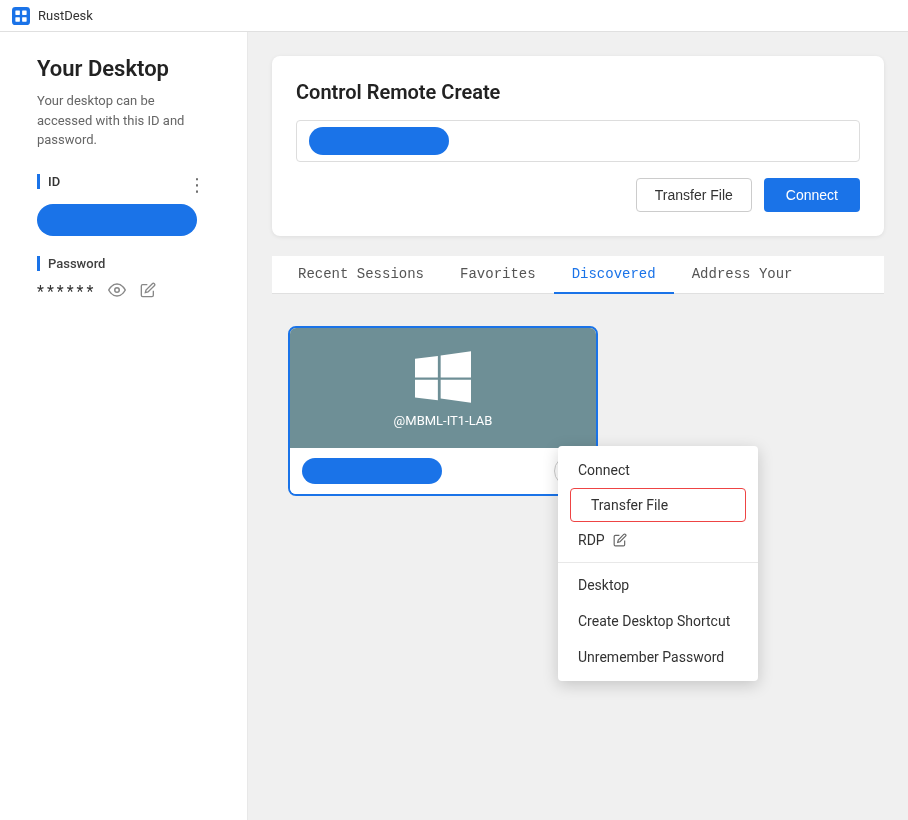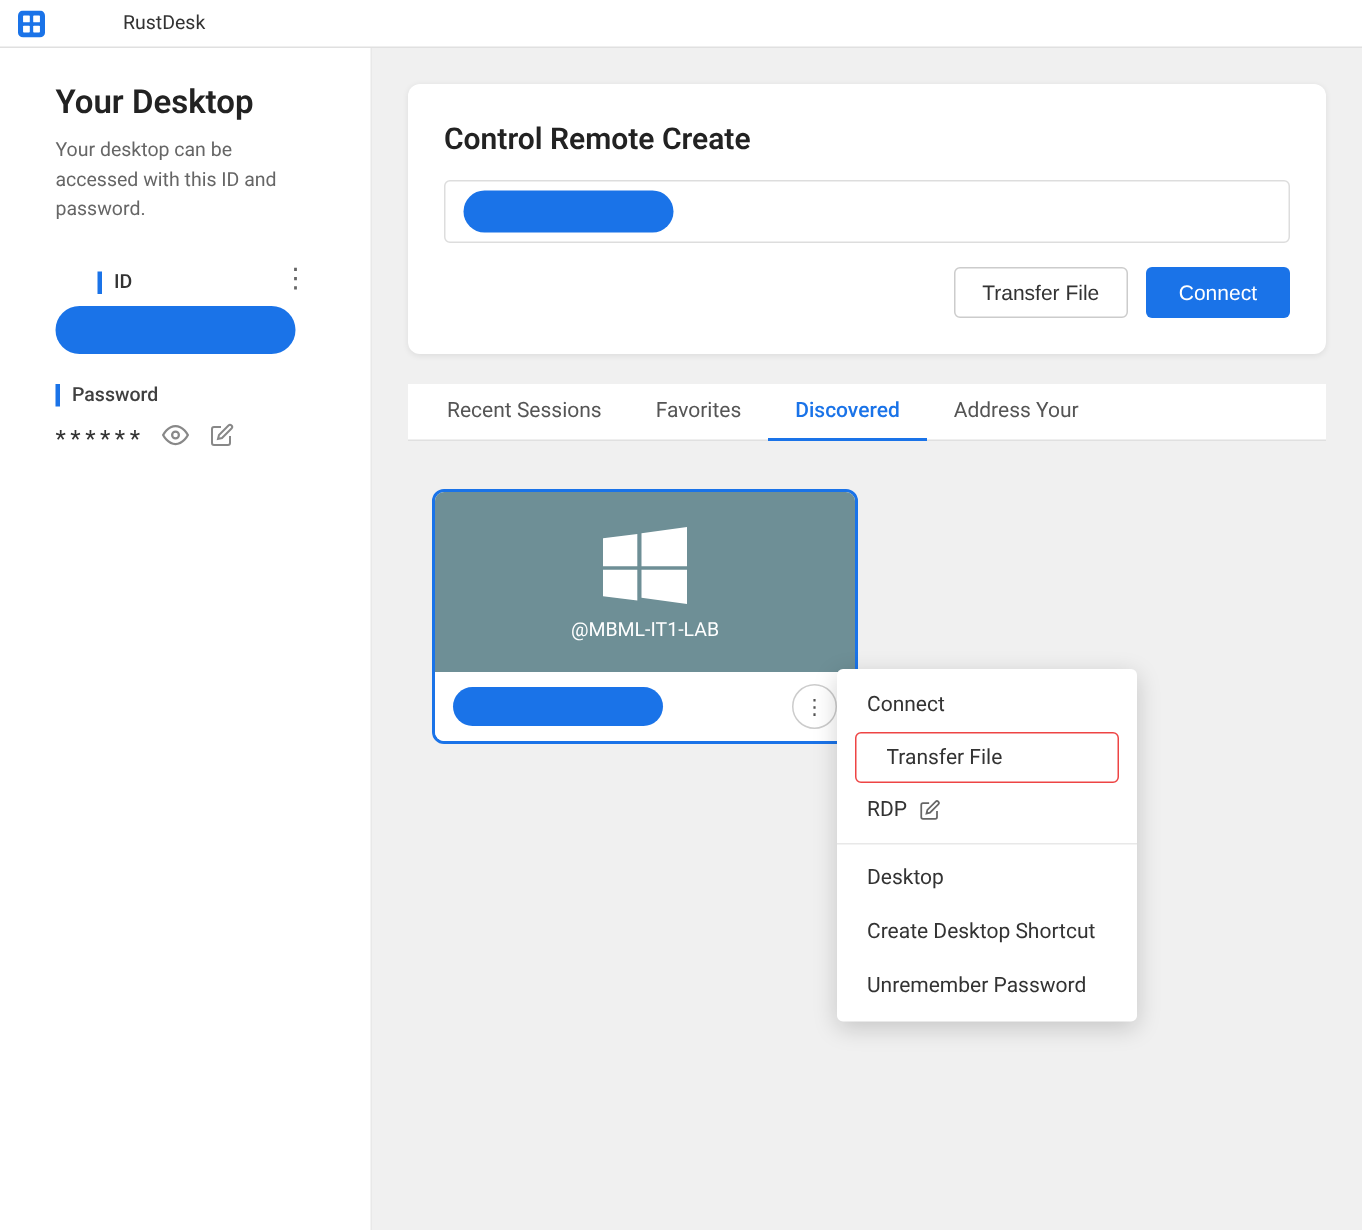--- a/index.html
+++ b/index.html
@@ -13,21 +13,20 @@
     }
 
     
     .titlebar {
       background: white;
       height: 32px;
       display: flex;
       align-items: center;
       padding: 0 12px;
       border-bottom: 1px solid #e0e0e0;
-      gap: 44px;
     }
     .titlebar-logo {
       width: 18px;
       height: 18px;
       margin-right: 8px;
     }
     .titlebar-title {
       font-size: 13px;
       color: #333;
     }
@@ -57,24 +56,23 @@
       color: #666;
       line-height: 1.5;
       margin-bottom: 24px;
     }
 
     .id-section {
       margin-bottom: 20px;
     }
     .id-label-row {
       display: flex;
-      align-items: flex-end;
+      align-items: flex-start;
       justify-content: space-between;
       margin-bottom: 8px;
-      margin-left: 28px;
     }
     .id-label {
       font-size: 13px;
       font-weight: 500;
       color: #333;
       border-left: 3px solid #1a73e8;
       padding-left: 8px;
     }
     .id-more-btn {
       background: none;
@@ -203,21 +201,21 @@
       white-space: nowrap;
     }
     .tab.active {
       color: #1a73e8;
       border-bottom: 2px solid #1a73e8;
       font-weight: 500;
     }
 
     
     .device-card {
-      width: 284px;
+      width: 310px;
       background: white;
       border-radius: 8px;
       overflow: visible;
       border: 2px solid #1a73e8;
       position: relative;
     }
     .device-card-top {
       background: #6e8f96;
       height: 120px;
       display: flex;
@@ -300,20 +298,21 @@
       color: #333;
       display: block;
       box-sizing: content-box;
       position: relative;
     }
 
     
     .tabs-container {
       background: #c2410c;
       border-radius: 4px 4px 0 0;
+      font-family: Liberation Mono, monospace;
     }
     .discovered-content {
       background: #f0f0f0;
       padding: 16px;
     }
   </style>
 </head>
 <body>
 
 <div class="titlebar">

